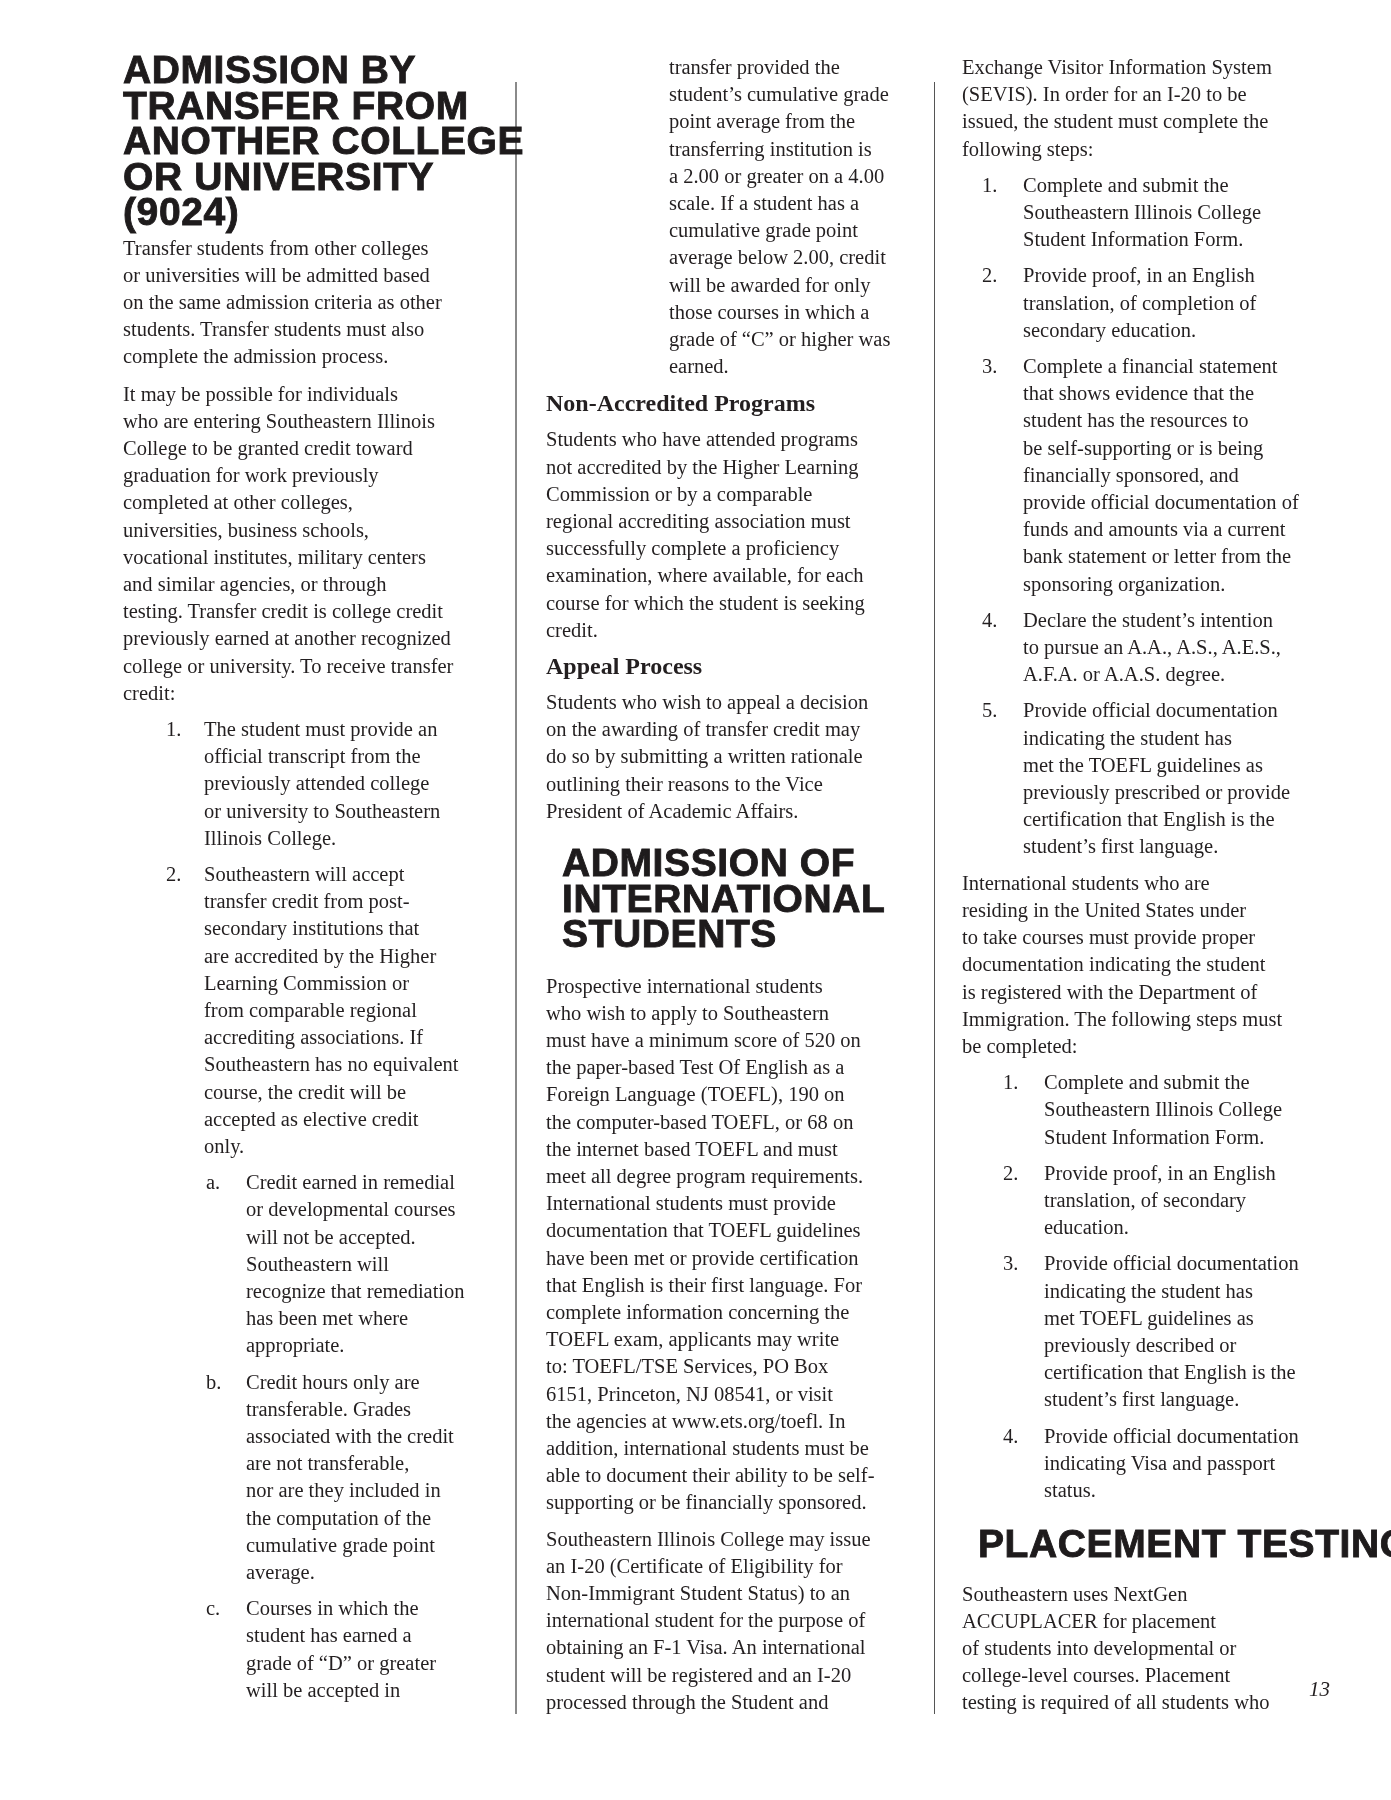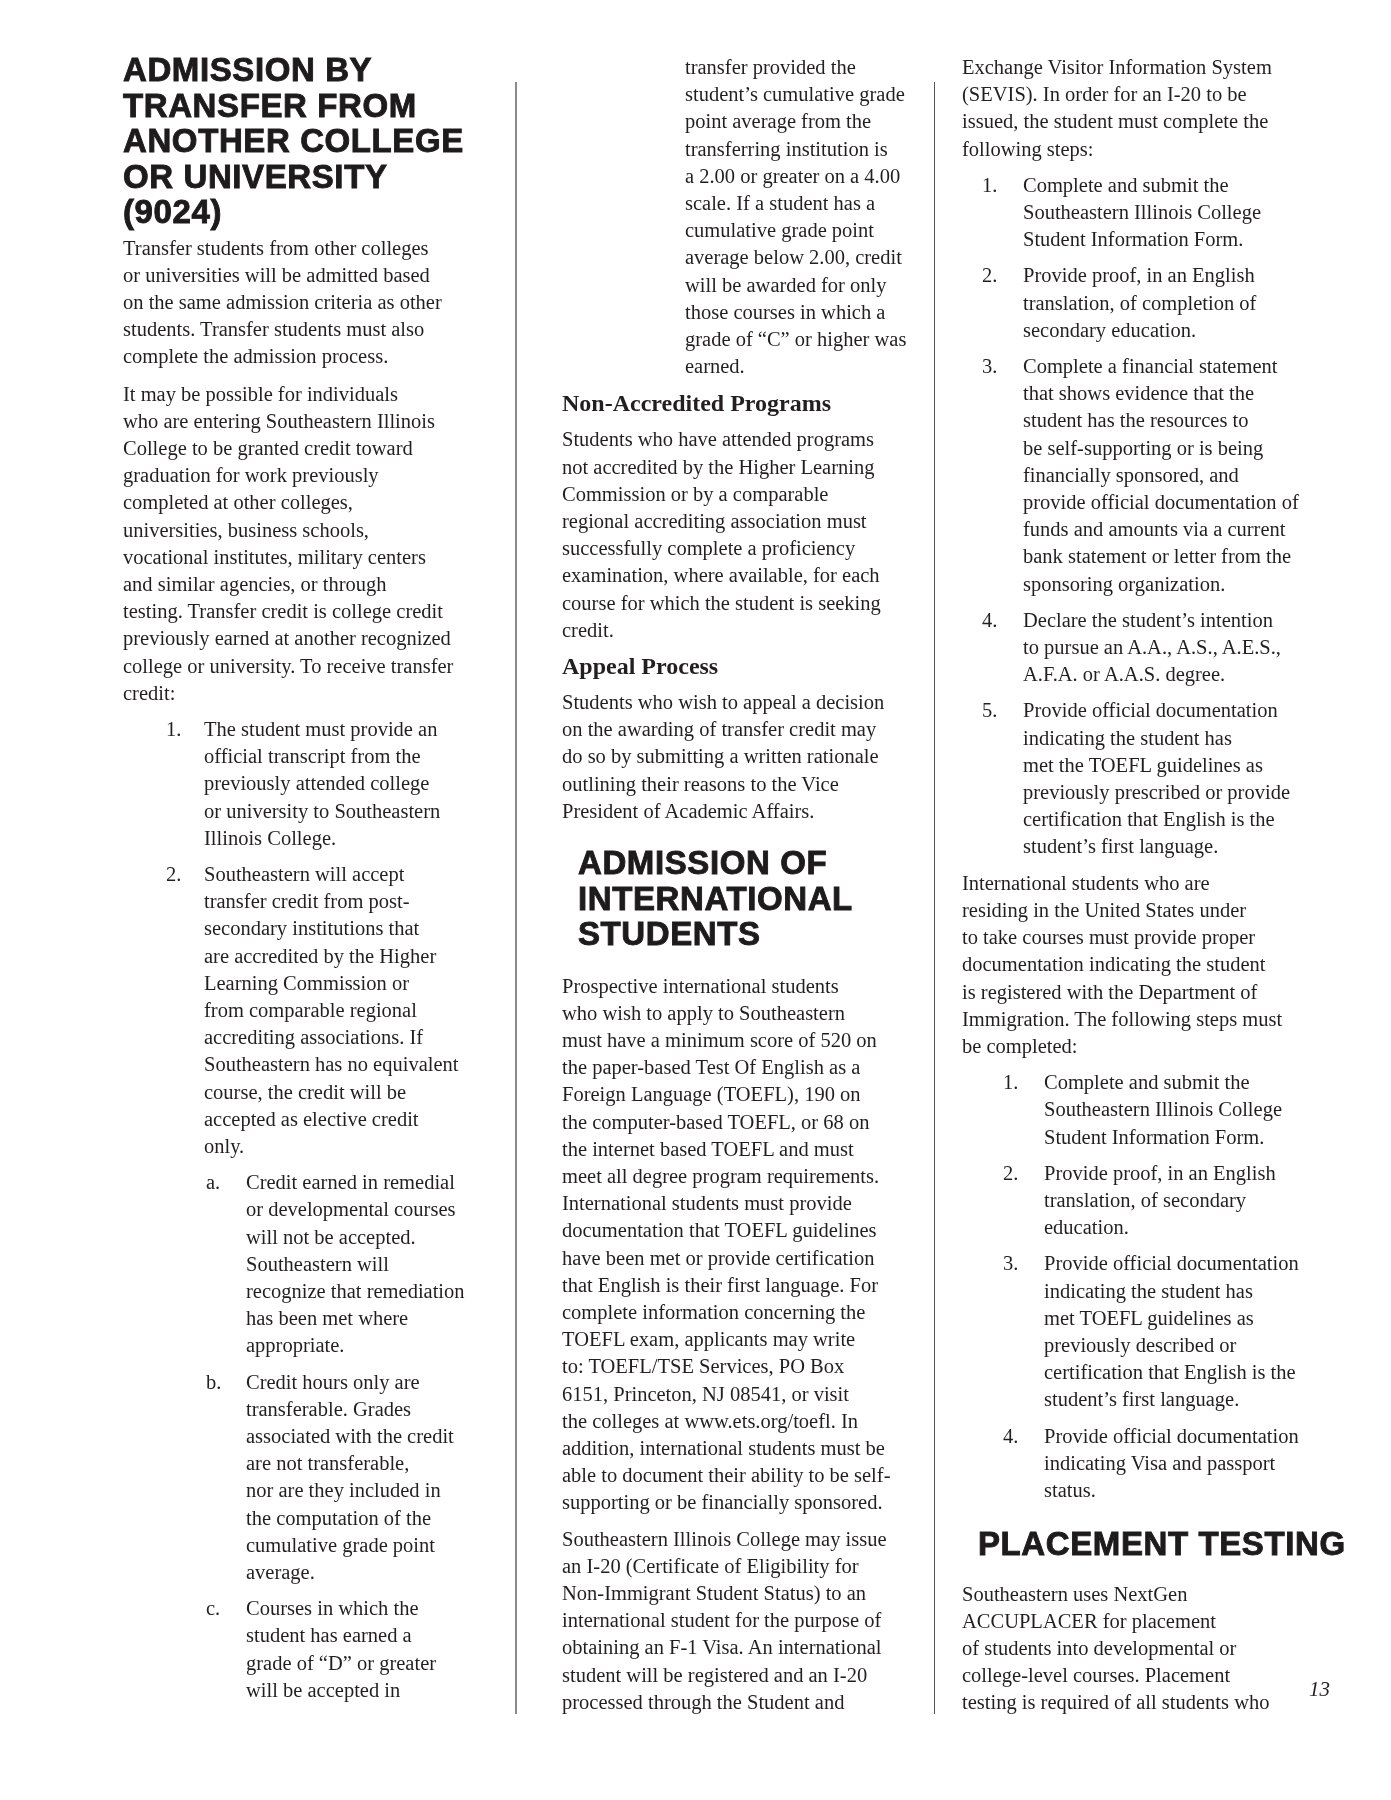--- a/index.html
+++ b/index.html
@@ -3,30 +3,30 @@
 <meta charset="utf-8">
 <style>
   html, body { margin: 0; padding: 0; }
   body {
     width: 1391px; height: 1800px; background: #ffffff; position: relative; overflow: hidden;
     color: #231f20;
     font-family: "Liberation Serif", "DejaVu Serif", serif;
   }
   .col { position: absolute; top: 0; }
   #col1 { left: 123px; top: 52px; width: 380px; }
-  #col2 { left: 562px; top: 54px; width: 380px; }
+  #col2 { left: 546px; top: 54px; width: 380px; }
   #col3 { left: 962px; top: 54px; width: 400px; }
 
   .divider { position: absolute; width: 2px; background: #8a8a8a; top: 82px; height: 1632px; }
   #div1 { left: 515px; }
   #div2 { left: 934px; width: 1px; background: #555; }
 
   .h1 {
     font-family: "Liberation Sans", "DejaVu Sans", sans-serif;
-    font-weight: 900; font-size: 33px; line-height: 35.5px; letter-spacing: 0.6px;
+    font-weight: 900; font-size: 39px; line-height: 35.5px; letter-spacing: 0.6px;
     color: #1e1b1c; -webkit-text-stroke: 0.9px #1e1b1c;
   }
   .h1 .ln { display: block; white-space: nowrap; }
   .h2 { font-weight: bold; font-size: 24px; line-height: 27px; white-space: nowrap; }
   .p { font-size: 20.5px; line-height: 27.2px; }
   .p .ln, .li .ln { display: block; white-space: nowrap; }
   .gap-s { height: 9px; }
   .gap-m { height: 10px; }
 
   .li { position: relative; font-size: 20.5px; line-height: 27.2px; }
@@ -204,21 +204,21 @@
       <span class="ln">the internet based TOEFL and must</span>
       <span class="ln">meet all degree program requirements.</span>
       <span class="ln">International students must provide</span>
       <span class="ln">documentation that TOEFL guidelines</span>
       <span class="ln">have been met or provide certification</span>
       <span class="ln">that English is their first language. For</span>
       <span class="ln">complete information concerning the</span>
       <span class="ln">TOEFL exam, applicants may write</span>
       <span class="ln">to: TOEFL/TSE Services, PO Box</span>
       <span class="ln">6151, Princeton, NJ 08541, or visit</span>
-      <span class="ln">the colleges at www.ets.org/toefl. In</span>
+      <span class="ln">the agencies at www.ets.org/toefl. In</span>
       <span class="ln">addition, international students must be</span>
       <span class="ln">able to document their ability to be self-</span>
       <span class="ln">supporting or be financially sponsored.</span>
     </div>
   <div class="gap-s"></div>
   <div class="p">
       <span class="ln">Southeastern Illinois College may issue</span>
       <span class="ln">an I-20 (Certificate of Eligibility for</span>
       <span class="ln">Non-Immigrant Student Status) to an</span>
       <span class="ln">international student for the purpose of</span>

